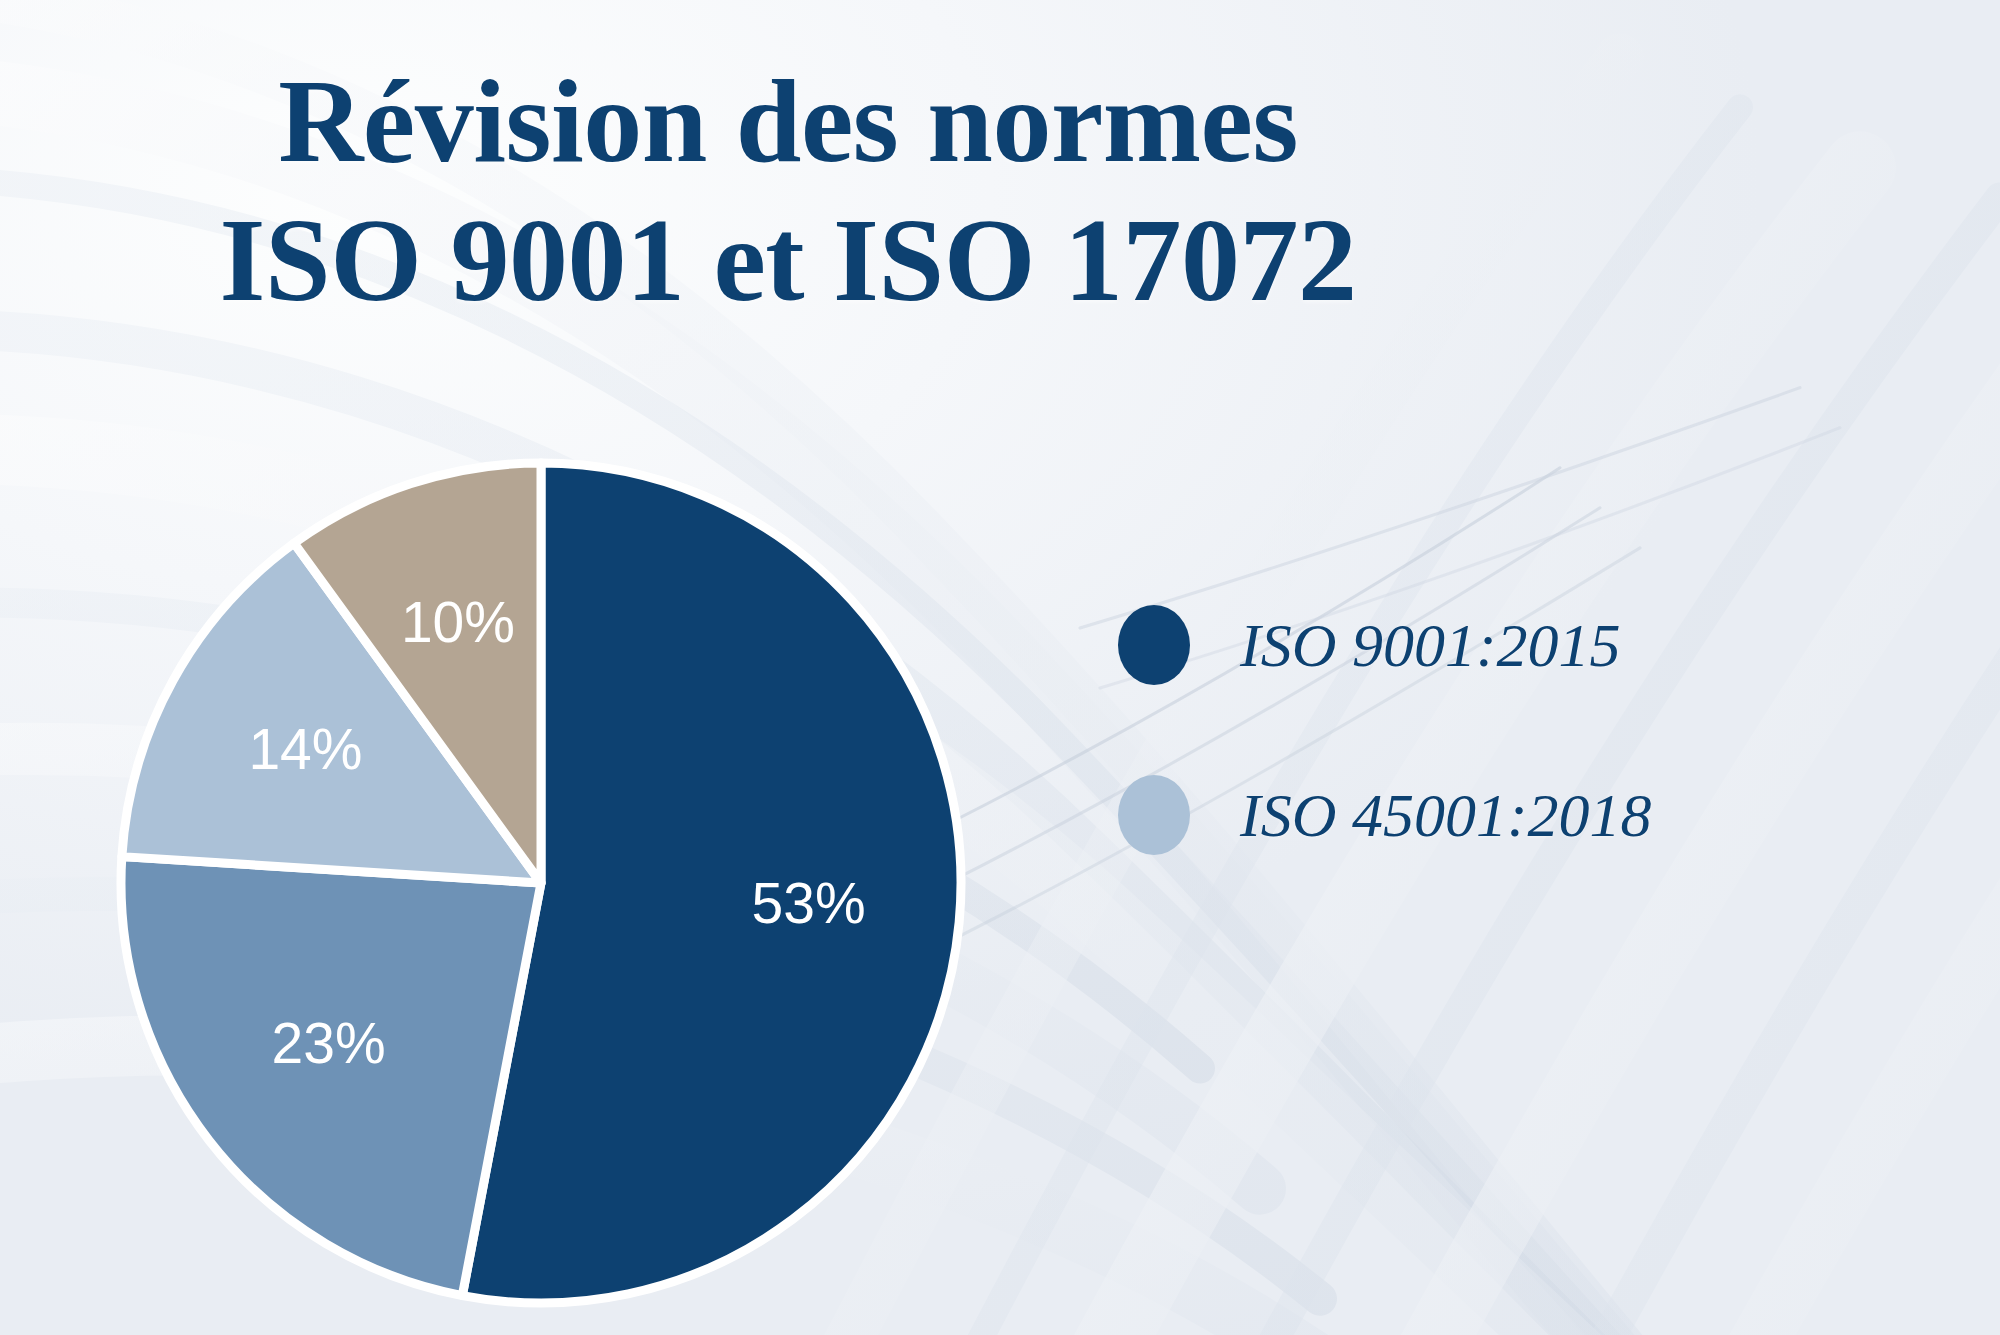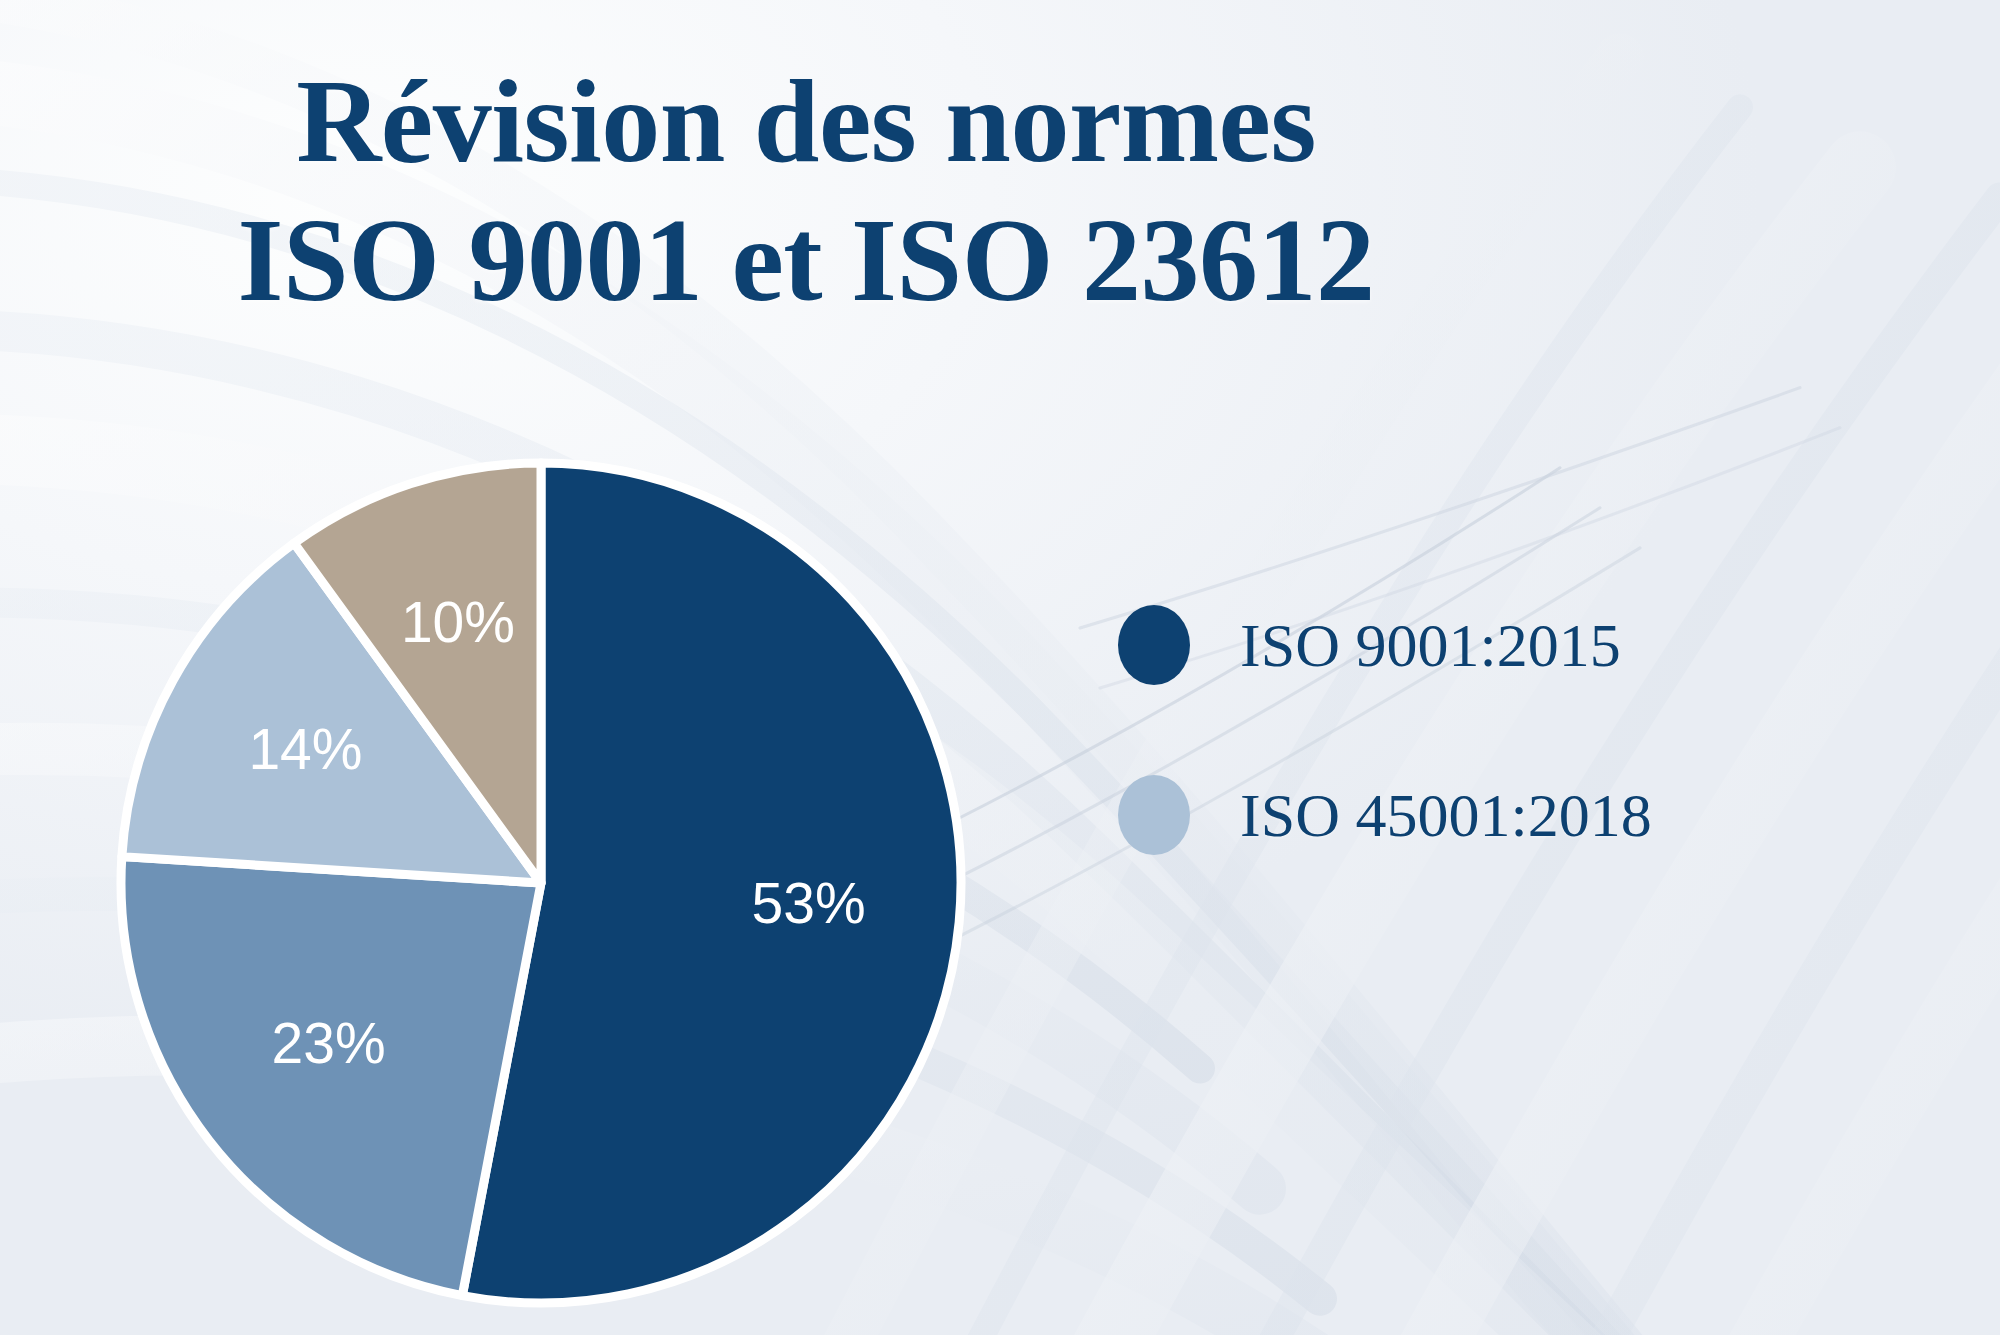--- a/index.html
+++ b/index.html
@@ -30,26 +30,25 @@
   }
   .bg-waves {
     position: absolute;
     inset: -10%;
   }
   .bg-waves svg { width: 100%; height: 100%; display: block; }
 
   
   .title-block {
     position: absolute;
-    left: 0;
+    left: 8px;
     top: 52px;
     width: 1560px;
     text-align: center;
     pointer-events: none;
-    padding-left: 26px;
   }
   .title-line {
     font-family: "Liberation Serif", "DejaVu Serif", serif;
     font-weight: bold;
     color: #0d4171;
     font-size: 118px;
     line-height: 1.18;
     letter-spacing: -0.5px;
     white-space: nowrap;
     text-shadow: 0 2px 4px rgba(255,255,255,0.55);
@@ -71,20 +70,21 @@
     text-anchor: middle;
     dominant-baseline: middle;
   }
 
   
   .legend {
     position: absolute;
     left: 1118px;
     top: 560px;
     width: 840px;
+    font-style: italic;
   }
   .legend-item {
     display: flex;
     align-items: center;
     height: 170px;
   }
   .legend-dot {
     width: 72px;
     height: 80px;
     border-radius: 50%;
@@ -142,21 +142,21 @@
         <path d="M900,1130 C 1140,1030 1450,860 1800,640" stroke="#c3ccd9" stroke-width="3" opacity="0.45"></path>
         <path d="M920,1180 C 1160,1080 1480,900 1840,680" stroke="#c3ccd9" stroke-width="3" opacity="0.4"></path>
         <path d="M1280,760 C 1480,700 1720,620 2000,520" stroke="#ccd4e0" stroke-width="3" opacity="0.5"></path>
         <path d="M1300,820 C 1500,760 1760,670 2040,560" stroke="#ccd4e0" stroke-width="3" opacity="0.4"></path>
       </g>
     </svg>
   </div>
 
   <div class="title-block">
     <div class="title-line">Révision des normes</div>
-    <div class="title-line">ISO 9001 et ISO 23612</div>
+    <div class="title-line">ISO 9001 et ISO 17072</div>
   </div>
 
   <div class="pie-wrap">
     <svg viewBox="0 0 850 850" aria-hidden="true">
       <g id="pie-slices">
           <path d="M 425 425 L 425 5 A 420 420 0 1 1 346.2998478739956 837.5606453060492 Z" fill="#0d4171" stroke="#ffffff" stroke-width="9" stroke-linejoin="round"></path>
           <path d="M 425 425 L 346.2998478739956 837.5606453060492 A 420 420 0 0 1 5.828774060125966 398.6279817976884 Z" fill="#6e92b6" stroke="#ffffff" stroke-width="9" stroke-linejoin="round"></path>
           <path d="M 425 425 L 5.828774060125966 398.6279817976884 A 420 420 0 0 1 178.13019403716123 85.21286236252212 Z" fill="#abc1d7" stroke="#ffffff" stroke-width="9" stroke-linejoin="round"></path>
           <path d="M 425 425 L 178.13019403716123 85.21286236252212 A 420 420 0 0 1 424.99999999999994 5 Z" fill="#b4a593" stroke="#ffffff" stroke-width="9" stroke-linejoin="round"></path>
         </g>

